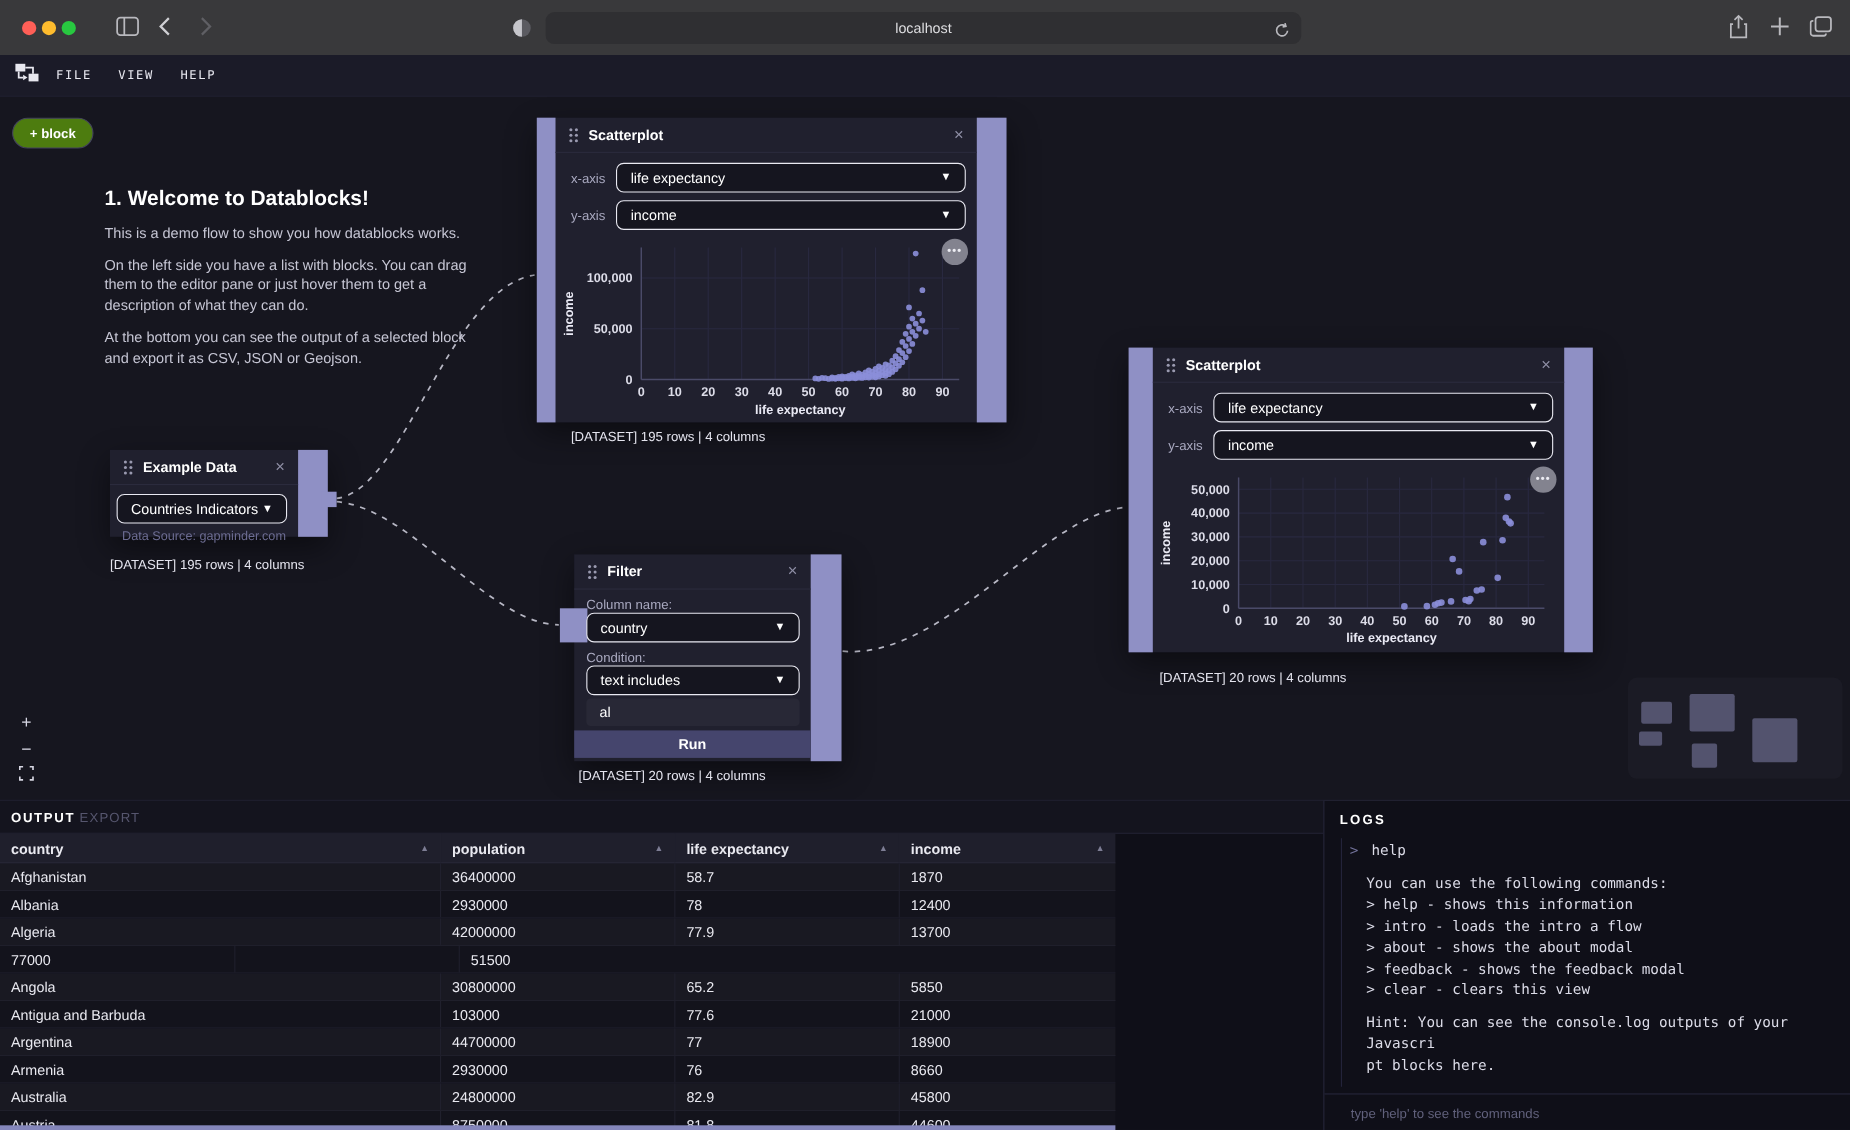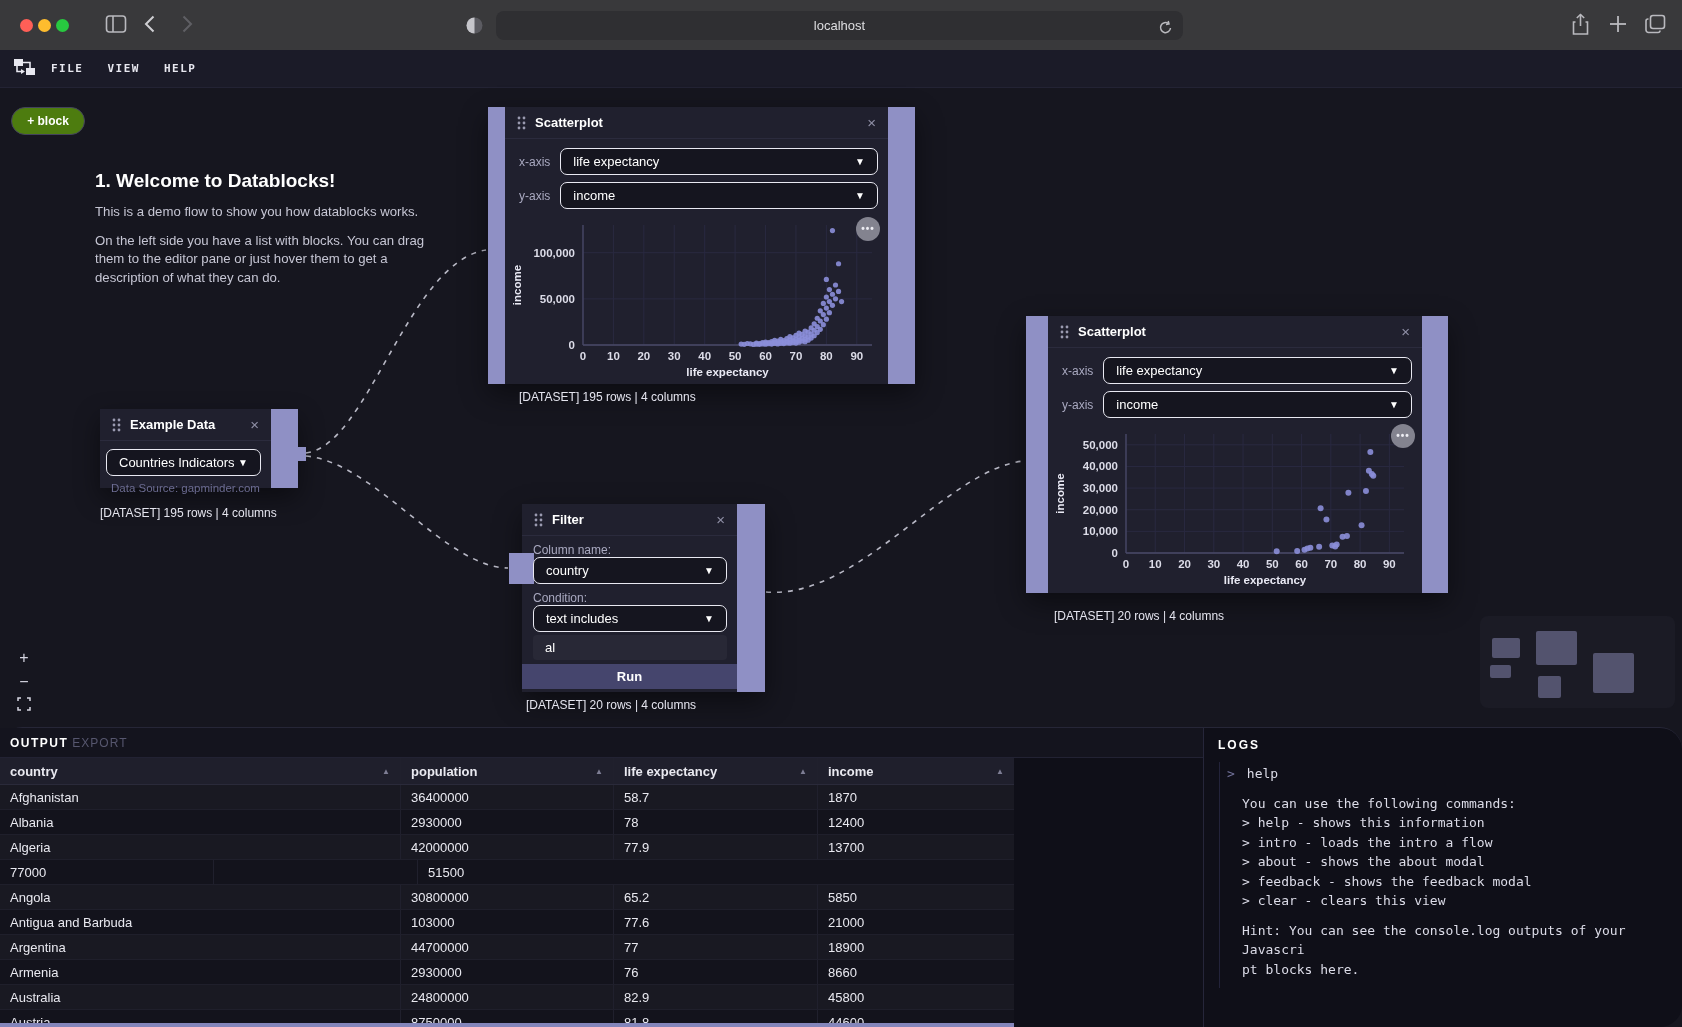--- a/index.html
+++ b/index.html
@@ -13,21 +13,21 @@
   .chrome-ic { position:absolute; top:14px; color:#B9B9BE; }
   #urlbar { position:absolute; left:496px; top:11px; width:687px; height:29px; background:#2F2F32;
             border-radius:8px; color:#DEDEE1; font-size:13px; text-align:center; line-height:29px; }
   #urlbar .reload { position:absolute; right:10px; top:6px; }
 
   
   #menubar { position:absolute; left:0; top:50px; width:1682px; height:38px; background:#1B1B28;
              border-bottom:1px solid #232334; display:flex; align-items:center; }
   #menubar .logo { margin:0 14px 0 13px; }
   .menu-item { font-family:"DejaVu Sans Mono", monospace; font-size:11px; letter-spacing:1.5px;
-               color:#E8E8F0; margin-right:24px; font-weight:700; }
+               color:#E8E8F0; margin-right:24px; font-weight:400; }
 
   
   #canvas { position:absolute; left:0; top:88px; width:1682px; height:639px; background:#16161F; }
   #edges { position:absolute; left:0; top:0; pointer-events:none; }
 
   #add-block { position:absolute; left:11px; top:19px; width:74px; height:28px; border:1px solid #43435C;
                border-radius:15px; background:#4d7c0f; color:#FFF; font-size:12px; font-weight:700;
                text-align:center; line-height:26px; }
 
   #welcome { position:absolute; left:95px; top:82px; width:352px; }
@@ -56,21 +56,21 @@
   .port-sq { position:absolute; background:#8F90C5; }
 
   
   .zoom-btn { position:absolute; left:14px; width:20px; height:20px; color:#D6D6E2; font-size:16px;
               text-align:center; line-height:20px; }
   #minimap { position:absolute; left:1480px; top:528px; width:195px; height:92px; background:#1B1B25; border-radius:8px; }
   #minimap div { position:absolute; background:#53536E; border-radius:2px; }
 
   
   #bottom { position:absolute; left:0; top:727px; width:1682px; height:300px; background:#0F0F18;
-            border-top:1px solid #262637;border-radius:22px; }
+            border-top:1px solid #262637; }
   #out-tabs { position:absolute; left:0; top:0; width:1203px; height:30px; background:#14141E;
               border-bottom:1px solid #222233; display:flex; align-items:center; padding-left:10px; }
   #tab-output { color:#FFF; font-size:12px; font-weight:700; letter-spacing:1.5px; }
   #tab-export { color:#56566E; font-size:12px; letter-spacing:1px; margin-left:4px; }
   #table { position:absolute; left:0; top:30px; width:1014px; }
   .trow { display:flex; height:25px; border-bottom:1px solid #1F1F2B; }
   .trow.hdr { height:27px; background:#1F1F2C; border-bottom:1px solid #2A2A3A; }
   .tcell { color:#E9E9F0; font-size:13px; line-height:25px; padding:0 10px; overflow:hidden;
            border-left:1px solid #20202D; display:flex; }
   .tcell:first-child { border-left:none; }
@@ -168,20 +168,21 @@
       <path d="M 766 504 C 858 512 948 380 1024 373"></path>
     </g>
   </svg>
 
   <div id="add-block">+ block</div>
 
   <div id="welcome">
     <h1>1. Welcome to Datablocks!</h1>
     <p>This is a demo flow to show you how datablocks works.</p>
     <p>On the left side you have a list with blocks. You can drag them to the editor pane or just hover them to get a description of what they can do.</p>
+    <p>At the bottom you can see the output of a selected block and export it as CSV, JSON or Geojson.</p>
   </div>
 
   <div class="block" style="left:488px;top:19px;width:427px;height:277px">
     <div class="port-col" style="left:0;width:17px"></div>
     <div class="port-col" style="right:0;width:27px"></div>
     <div class="block-header" style="left:17px;right:27px">
       <svg width="9" height="14" viewBox="0 0 9 14">
         <g fill="#9A9AB0">
             <circle cx="2" cy="2" r="1.4"></circle>
             <circle cx="7" cy="2" r="1.4"></circle>
@@ -601,14 +602,15 @@
           <div class="log-line">&gt; intro - loads the intro a flow</div>
           <div class="log-line">&gt; about - shows the about modal</div>
           <div class="log-line">&gt; feedback - shows the feedback modal</div>
           <div class="log-line">&gt; clear - clears this view</div>
         </div>
       <div id="log-hint" class="hint-block">
           <div class="log-line">Hint: You can see the console.log outputs of your Javascri</div>
           <div class="log-line">pt blocks here.</div>
         </div>
     </div>
+    <div id="log-input">type 'help' to see the commands</div>
   </div>
 </div>
 
 </body></html>

